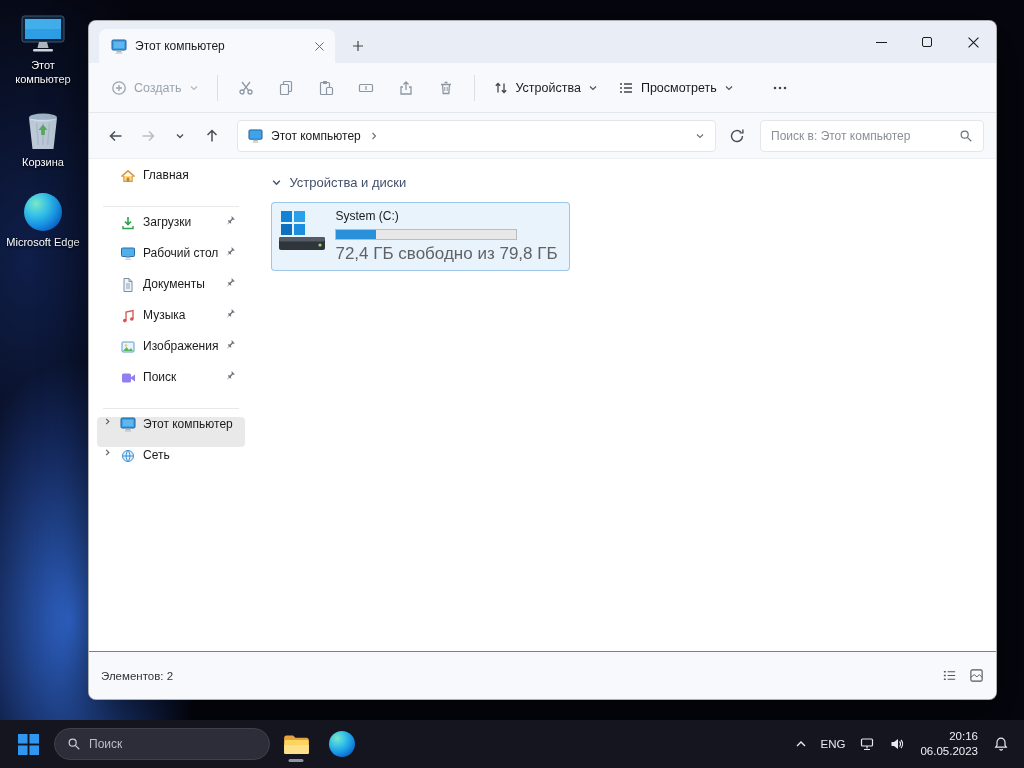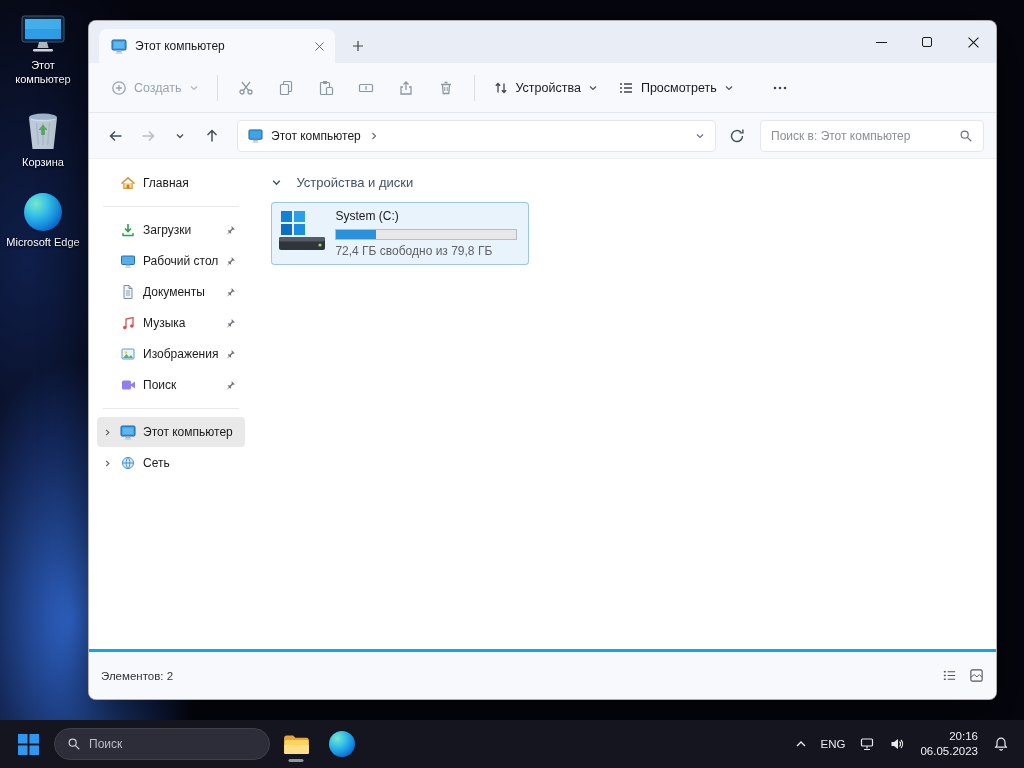--- a/index.html
+++ b/index.html
@@ -42,41 +42,41 @@
 .nav-btn{width:30px;height:30px;display:flex;align-items:center;justify-content:center;border-radius:4px;color:#474e58}
 .nav-btn.muted{color:#b8bec7}
 .addressbar{flex:1;height:32px;margin:0 4px 0 8px;background:#fff;border:1px solid #e3e6ea;border-radius:4px;display:flex;align-items:center;gap:8px;padding:0 10px;font-size:12px;color:#1b1b1b}
 .addr-spacer{flex:1}
 .searchbox{width:224px;height:32px;background:#fff;border:1px solid #e3e6ea;border-radius:4px;display:flex;align-items:center;padding:0 10px;margin-left:6px}
 .searchbox input{flex:1;border:0;outline:0;font-size:12px;color:#1b1b1b;font-family:inherit;background:transparent;min-width:0}
 .searchbox input::placeholder{color:#8a8f98}
 
 .wbody{flex:1;display:flex;min-height:0;background:#fff}
 .sidebar{flex:0 0 160px;padding:8px 2px;position:relative}
-.side-item{display:flex;align-items:center;gap:7px;height:30px;margin:1px 6px;padding:0 8px 0 4px;border-radius:4px;font-size:12px;color:#1b1b1b}
+.side-item{display:flex;align-items:flex-start;gap:7px;height:30px;margin:1px 6px;padding:0 8px 0 4px;border-radius:4px;font-size:12px;color:#1b1b1b}
 .side-item.selected{background:#e9e9e9}
 .sichev{flex:0 0 12px;display:flex;justify-content:center;color:#5f6368}
 .siicon{flex:0 0 16px;display:flex}
 .silabel{flex:1;white-space:nowrap;overflow:hidden}
 .sipin{flex:0 0 12px;display:flex;color:#6e747c}
 .side-sep{height:1px;background:#e7e9ec;margin:8px 12px}
 
 .content{flex:1;padding:14px 18px;position:relative}
-.group-header{display:flex;align-items:center;gap:14px;font-size:13px;color:#42506b;margin:2px 0 12px}
+.group-header{display:flex;align-items:center;gap:7px;font-size:13px;color:#42506b;margin:2px 0 12px}
 .tiles{display:flex;gap:2px;align-items:flex-end}
 .tile{display:flex;gap:9px;padding:7px 12px 7px 7px;border-radius:4px;align-items:flex-start}
 .tile.selected{background:#e9f3fb;box-shadow:0 0 0 1px #9cc7e8 inset}
 .tile-name{font-size:12px;color:#1b1b1b;line-height:1.3}
 .usage-track{width:182px;height:11px;background:#e8e8e8;border:1px solid #b9bcc0;margin:4px 0}
 .usage-fill{height:100%;background:#2990d9}
-.free-text{font-size:12px;color:#5f6368}
+.free-text{font-size:17px;color:#5f6368}
 .tile2 .tile-name{max-width:188px;margin-bottom:3px}
 .cd-thumb{width:50px;height:40px;background:linear-gradient(150deg,#191230 0%,#2c2046 45%,#0f0b1c 100%);display:flex;align-items:center;justify-content:center;border-radius:2px}
 
-.statusbar{flex:0 0 24px;background:#f7f9fc;border-top:3px solid #0ea5e9;display:flex;align-items:center;padding:16px 12px;font-size:11.5px;color:#333}
+.statusbar{flex:0 0 24px;background:#f7f9fc;border-top:1px solid #0ea5e9;display:flex;align-items:center;padding:16px 12px;font-size:11.5px;color:#333}
 .status-views{margin-left:auto;display:flex;gap:12px;color:#555}
 
 
 .taskbar{position:absolute;left:0;right:0;bottom:0;height:48px;background:#14151f;display:flex;align-items:center;padding:0 8px;z-index:20}
 .tb-left{display:flex;align-items:center;gap:6px}
 .start-btn,.task-icon{width:40px;height:40px;border-radius:4px;display:flex;align-items:center;justify-content:center;position:relative}
 .task-icon.active::after{content:"";position:absolute;bottom:2px;left:50%;transform:translateX(-50%);width:15px;height:3px;border-radius:2px;background:#8f96a3}
 .search-pill{width:216px;height:32px;border-radius:16px;background:#2c2d38;border:1px solid #3e404c;display:flex;align-items:center;gap:8px;padding:0 12px;color:#c9cdd6}
 .search-pill input{flex:1;background:transparent;border:0;outline:0;color:#22c55e;font-size:12px;font-family:inherit;min-width:0}
 .search-pill input::placeholder{color:#b9bdc7}

